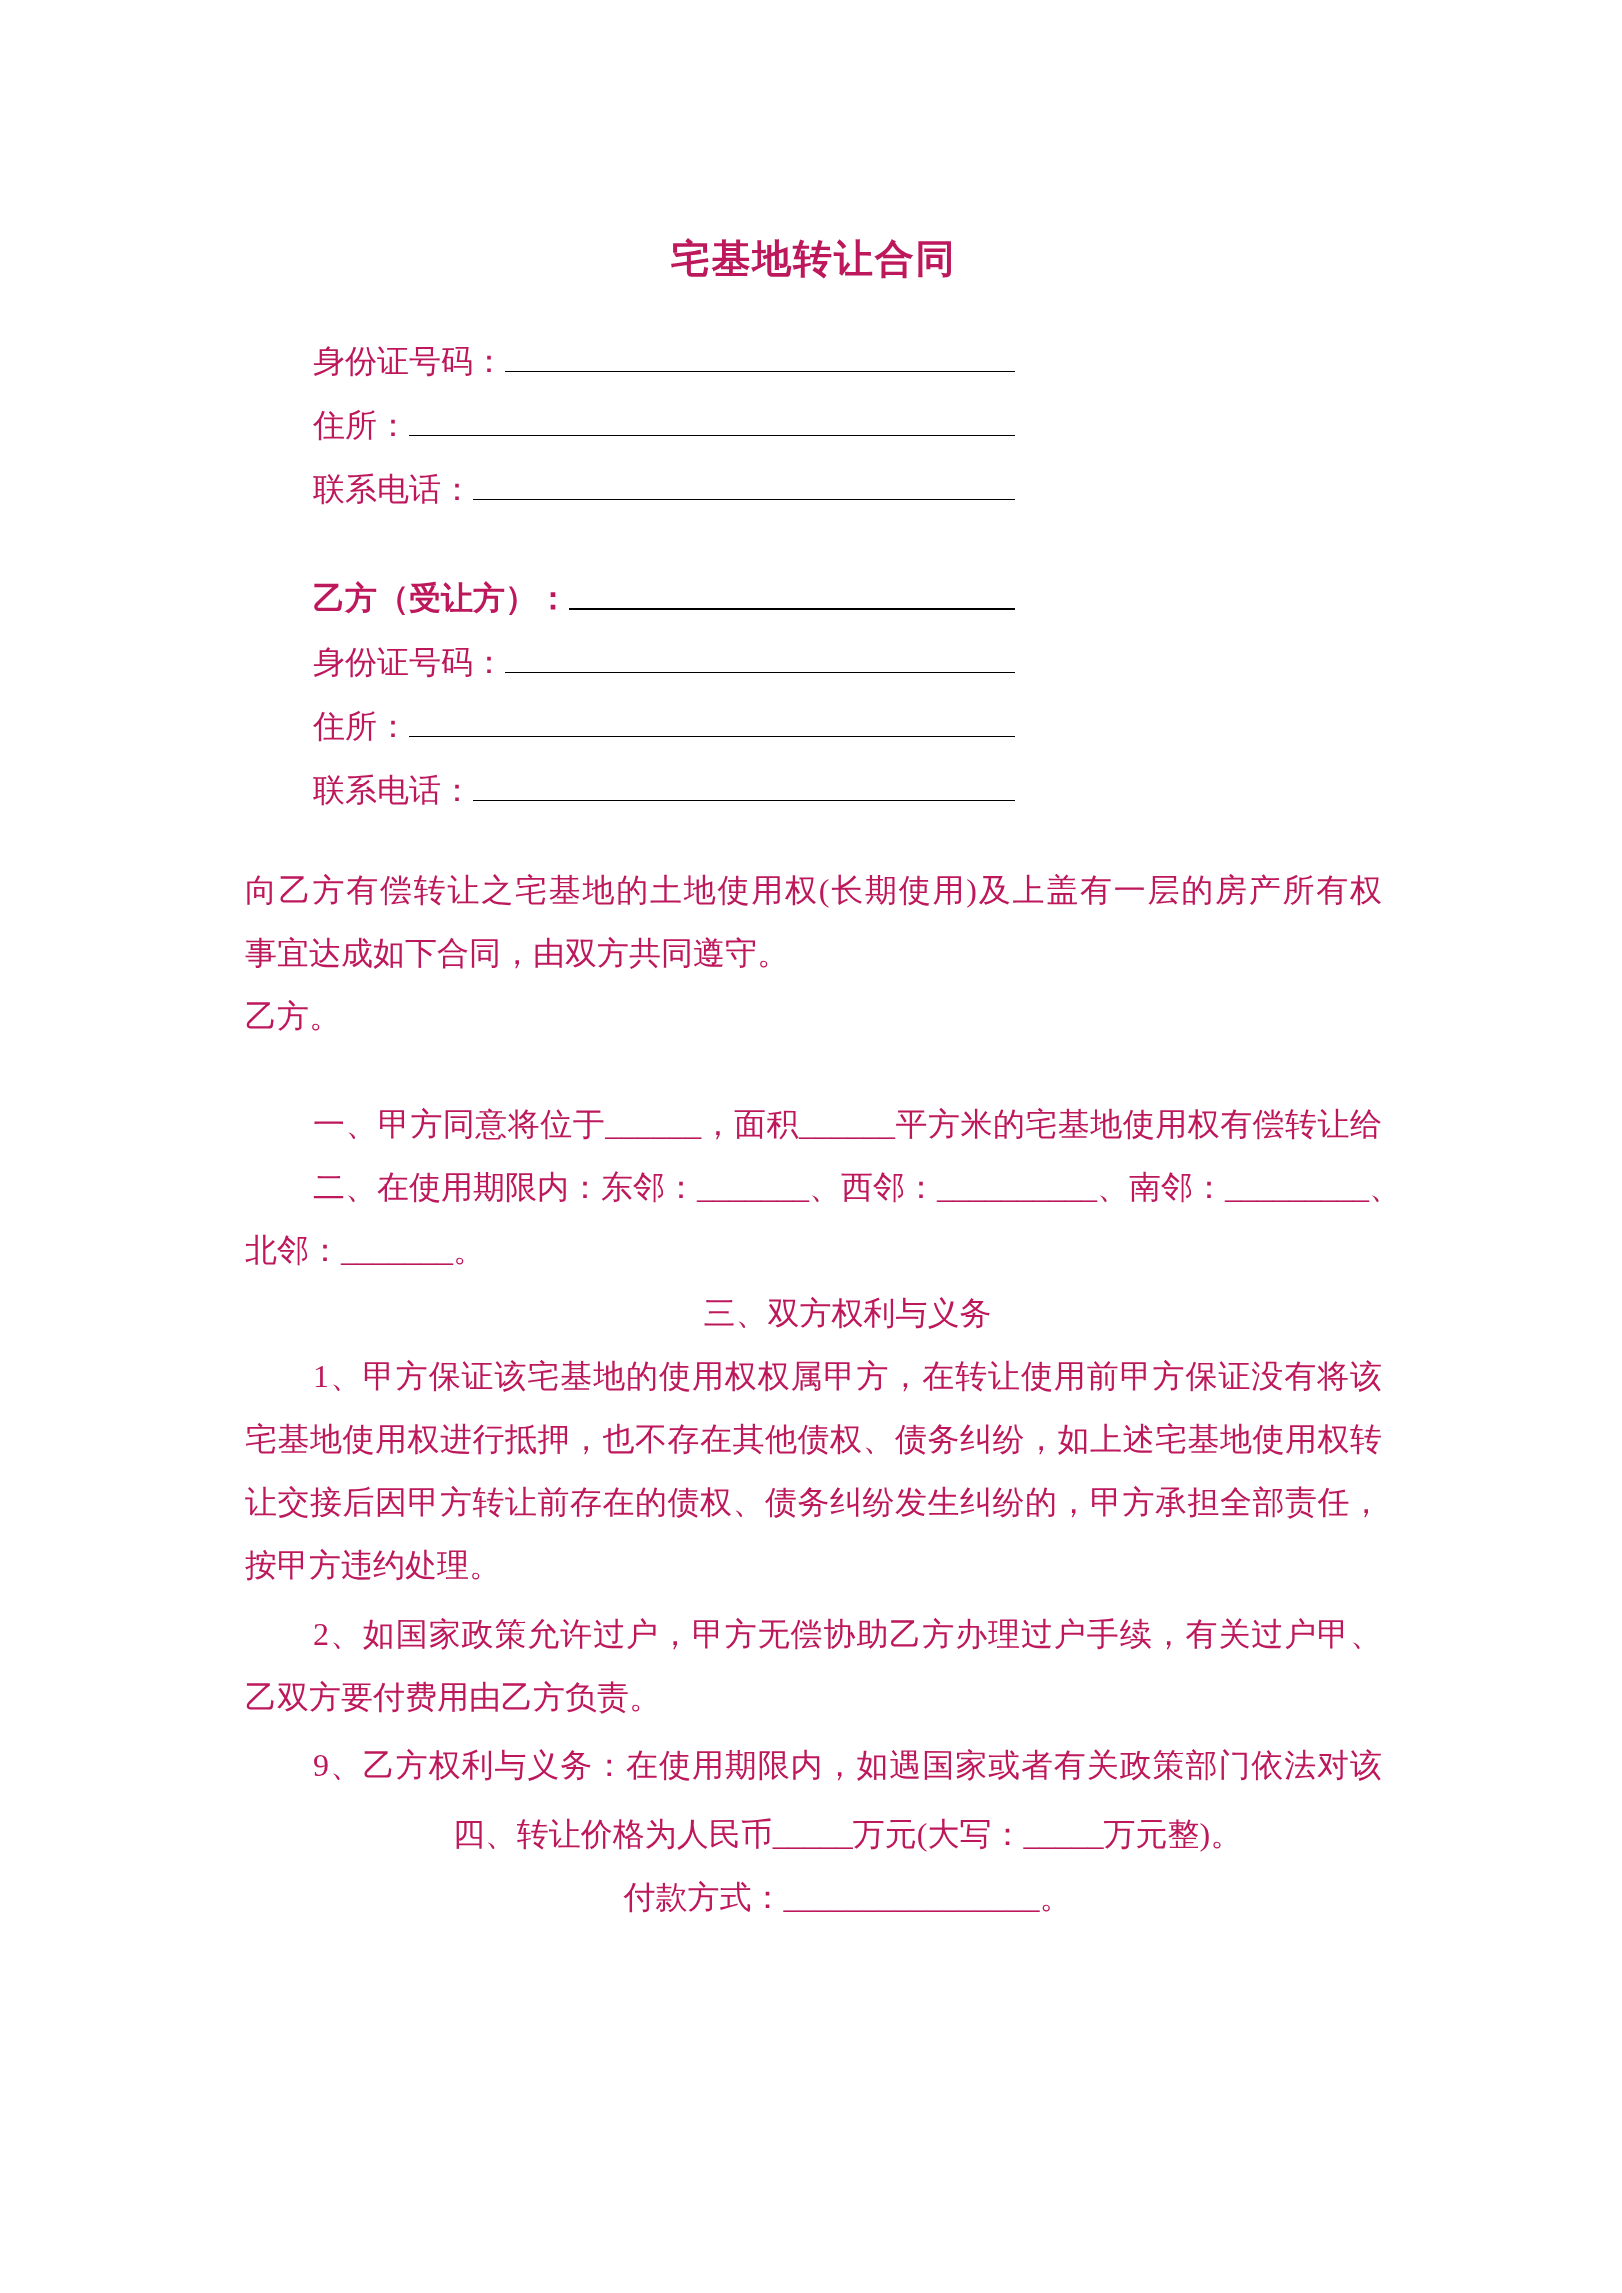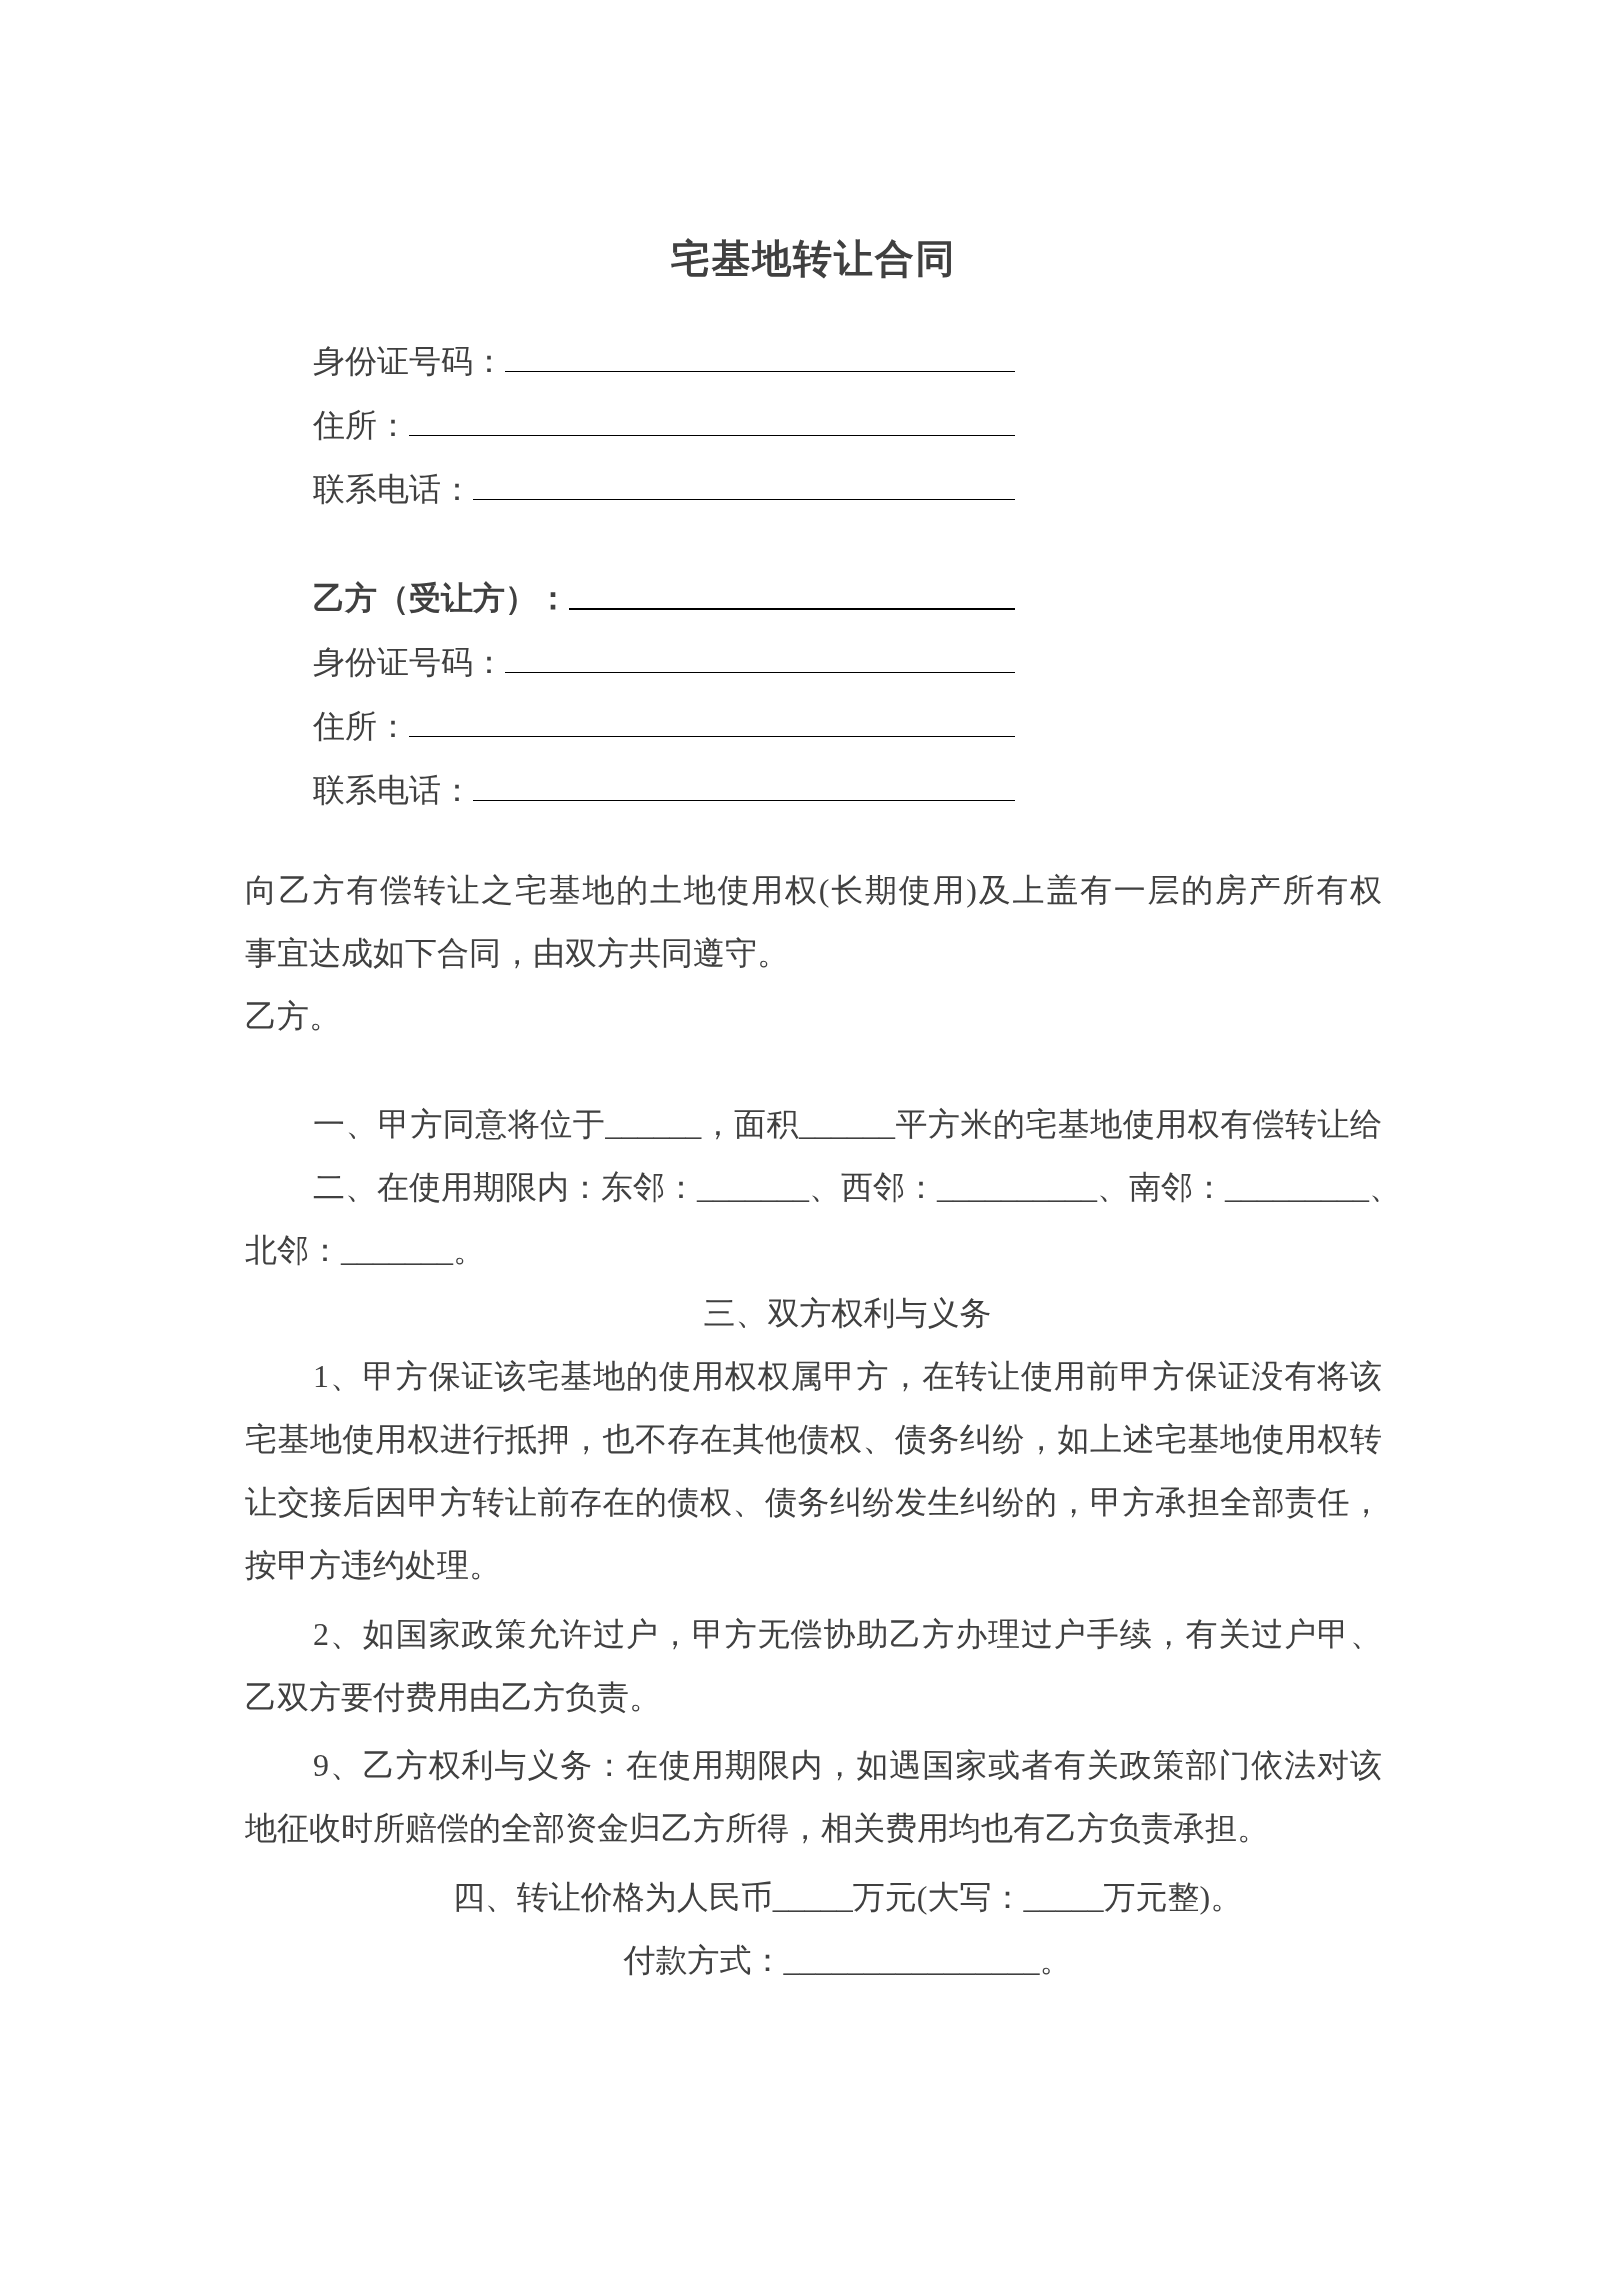--- a/index.html
+++ b/index.html
@@ -4,21 +4,21 @@
 <style>
   html, body { margin: 0; padding: 0; background: #e8e8e8; }
   .page {
     position: relative;
     width: 1623px;
     height: 2294px;
     margin: 0 auto;
     background: #ffffff;
     box-sizing: border-box;
     padding: 227px 241px 0 245px;
-    color: #404040;
+    color: #be185d;
     font-family: "Liberation Serif", "DejaVu Serif", serif;
     font-size: 32px;
     overflow: hidden;
   }
   .title {
     font-family: "DejaVu Sans", "Liberation Sans", sans-serif;
     font-weight: bold;
     font-size: 39px;
     text-align: center;
     height: 64px;
@@ -99,21 +99,20 @@
 
     <div class="bline ind fill">1、甲方保证该宅基地的使用权权属甲方，在转让使用前甲方保证没有将该</div>
     <div class="bline fill">宅基地使用权进行抵押，也不存在其他债权、债务纠纷，如上述宅基地使用权转</div>
     <div class="bline fill">让交接后因甲方转让前存在的债权、债务纠纷发生纠纷的，甲方承担全部责任，</div>
     <div class="bline">按甲方违约处理。</div>
 
     <div class="bline ind fill gap-sm">2、如国家政策允许过户，甲方无偿协助乙方办理过户手续，有关过户甲、</div>
     <div class="bline">乙双方要付费用由乙方负责。</div>
 
     <div class="bline ind fill gap-sm">9、乙方权利与义务：在使用期限内，如遇国家或者有关政策部门依法对该</div>
-    <div class="bline">地征收时所赔偿的全部资金归乙方所得，相关费用均也有乙方负责承担。</div>
 
     <div class="bline ind gap-sm">四、转让价格为人民币_____万元(大写：_____万元整)。</div>
 
     <div class="bline ind">付款方式：________________。</div>
 
   </div>
 
 </div>
 
 

